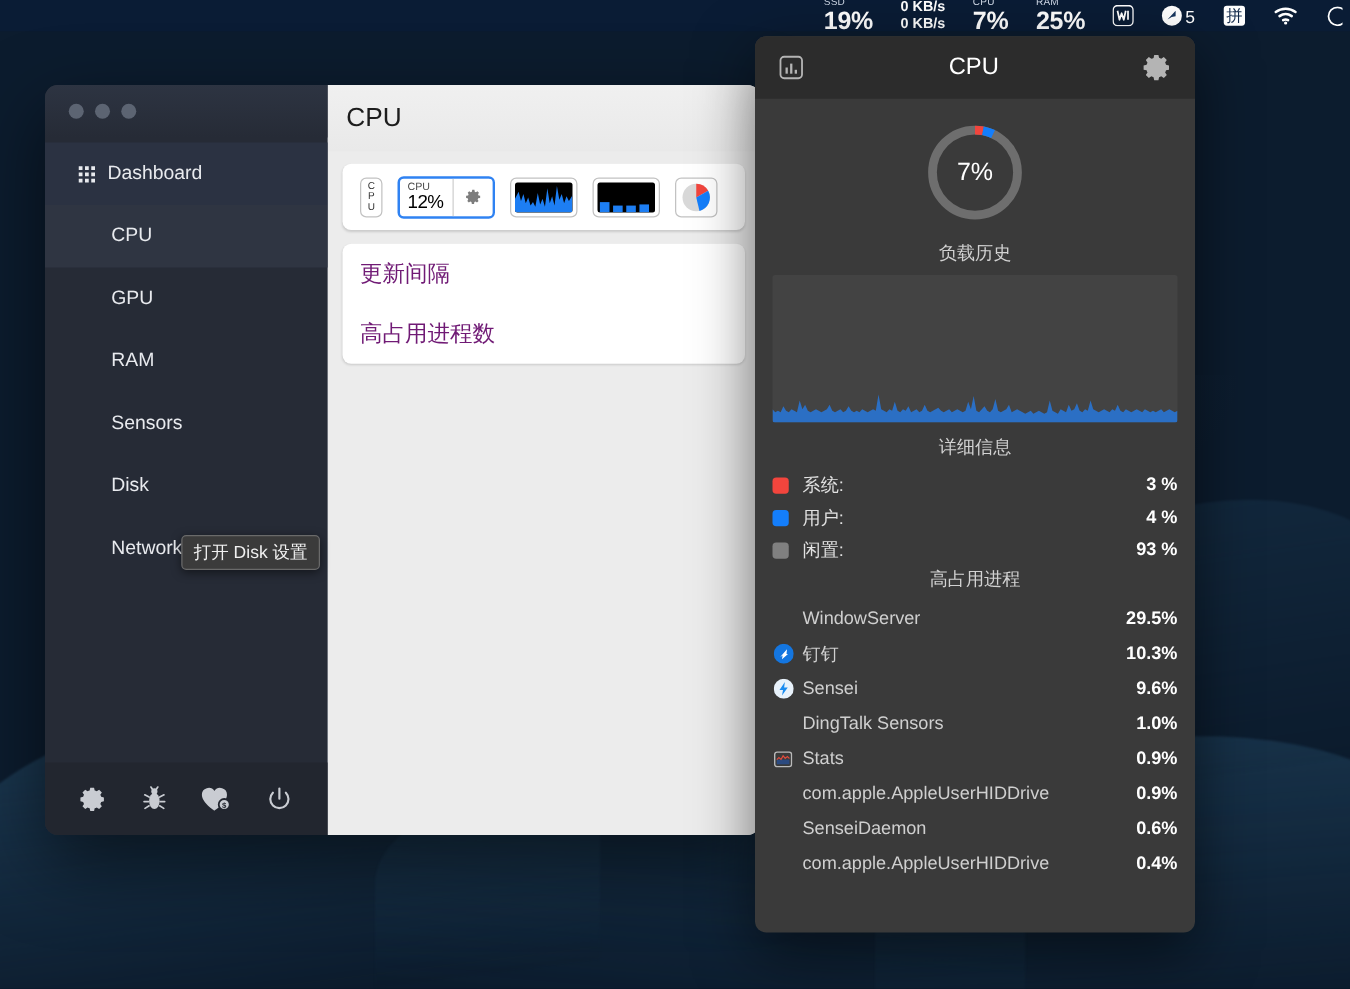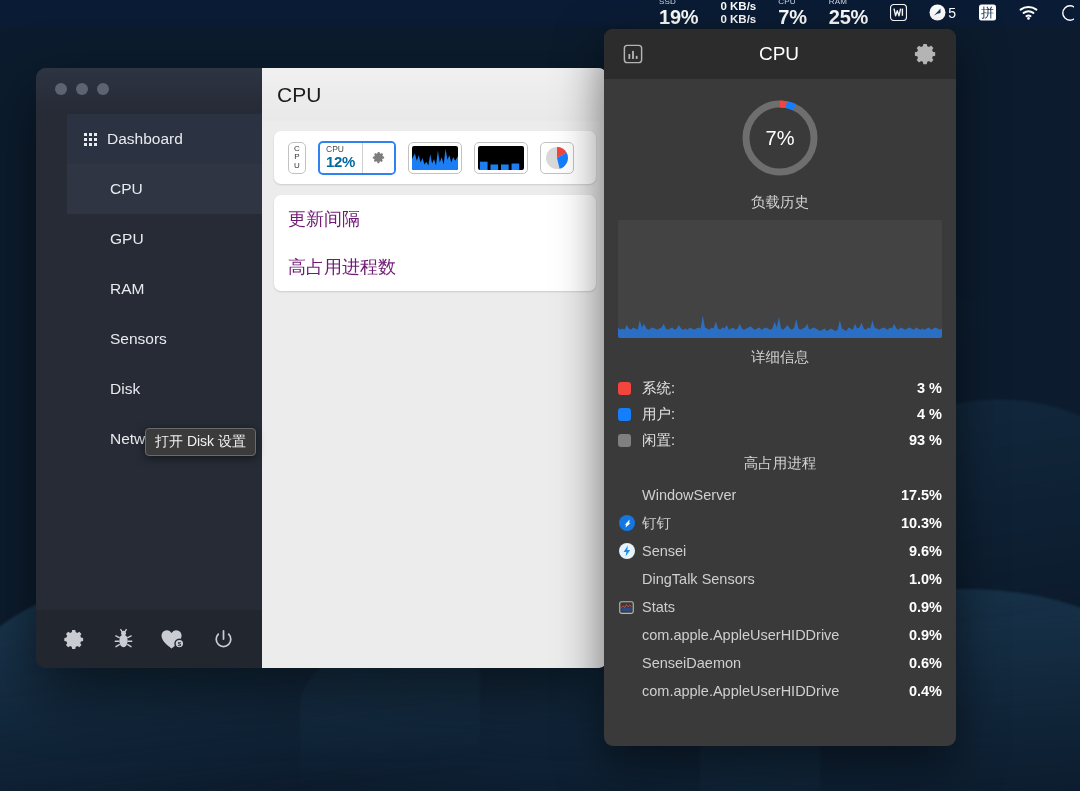--- a/index.html
+++ b/index.html
@@ -60,22 +60,22 @@
     width: 226px; background: #262b36; position: relative;
     display: flex; flex-direction: column;
   }
   #sidebar .traffic {
     height: 42px; display:flex; align-items:center; gap:9px; padding-left: 19px;
     background: linear-gradient(180deg,#2d3442,#262b36);
   }
   .dot { width: 12px; height: 12px; border-radius: 50%; background: #5c6472; }
   #sidebar .nav { padding-top: 4px; }
   .nav-item {
-    height: 50px; display: flex; align-items: center; padding-left: 17px;
-    color: #e8eaee; font-size: 15.5px; gap: 10px; margin-left: 31px;
+    height: 50px; display: flex; align-items: center; padding-left: 27px;
+    color: #e8eaee; font-size: 15.5px; gap: 10px;
   }
   .nav-item.dash { background: #2b3242; }
   .nav-item.active { background: #2f3542; }
   .grid-icon { display:grid; grid-template-columns: repeat(3,3px); gap:2px; }
   .grid-icon i { width:3px; height:3px; background:#e8eaee; display:block; }
   .nav-label { padding-left: 26px; }
   .nav-item.dash .nav-label { padding-left: 0; }
   #tooltip {
     position: absolute; left: 109px; top: 360px;
     background: #3b3b3b; color: #f1f1f1; border:1px solid #6a6a6a;
@@ -96,21 +96,21 @@
   .card { background:#fff; border-radius: 7px; box-shadow: 0 1px 2px rgba(0,0,0,.14); }
   #widget-card { height: 53px; display:flex; align-items:center; gap: 12px; padding: 0 14px; margin-bottom: 11px; }
   .w-preview { border: 1px solid #c2c2c2; border-radius: 5px; background:#fff;
     display:flex; align-items:center; overflow:hidden; height: 32px; }
   .w-vert { width: 18px; height: 32px; display:flex; flex-direction:column;
     align-items:center; justify-content:center; font-size: 8px; color:#333; line-height:1.02; }
   .w-sel { border: 2px solid #2f82f2; height: 34px; }
   .w-val { padding: 0 7px 0 6px; display:flex; flex-direction:column; justify-content:center;
            line-height:1.05; }
   .w-val .t { font-size:8.5px; color:#4a4a4a; }
-  .w-val .v { font-size:15px; font-weight:700; color:#0369a1; letter-spacing:-.4px; }
+  .w-val .v { font-size:15px; font-weight:400; color:#000000; letter-spacing:-.4px; }
   .w-gear { width: 32px; height: 100%; border-left: 1px solid #cfcfcf;
     display:flex; align-items:center; justify-content:center; background:#fff; }
   .w-graph { width: 54px; height: 32px; padding: 3px; }
   .w-graph .inner { width:100%; height:100%; background:#000; border-radius:2px; overflow:hidden; }
   .w-pie { width: 34px; height: 32px; display:flex; align-items:center; justify-content:center; }
 
   #settings-card { padding: 0 14px; }
   .set-row { height: 48px; display:flex; align-items:center; font-size:18px; color:#701a75;text-align:right; }
 
   
@@ -404,21 +404,21 @@
     <div class="detail-row">
       <span class="swatch" style="background:#808080"></span>
       <span class="detail-name">闲置:</span>
       <span class="detail-val">93 %</span>
     </div>
 
     <div class="section-title" style="margin-top:1px">高占用进程</div>
 
     <div class="proc-row proc-indent">
       <span class="proc-name">WindowServer</span>
-      <span class="proc-val">17.5%</span>
+      <span class="proc-val">29.5%</span>
     </div>
     <div class="proc-row">
       <span class="proc-icon">
         <svg width="16" height="16" viewBox="0 0 16 16">
             <circle cx="8" cy="8" r="8" fill="#1476e0"></circle>
             <path d="M5.2 10.6 10.6 4.4 10.2 8.2 11.4 8.2 6.6 12.4 7.1 9.3 Z" fill="#fff"></path>
           </svg>
       </span>
       <span class="proc-name">钉钉</span>
       <span class="proc-val">10.3%</span>

